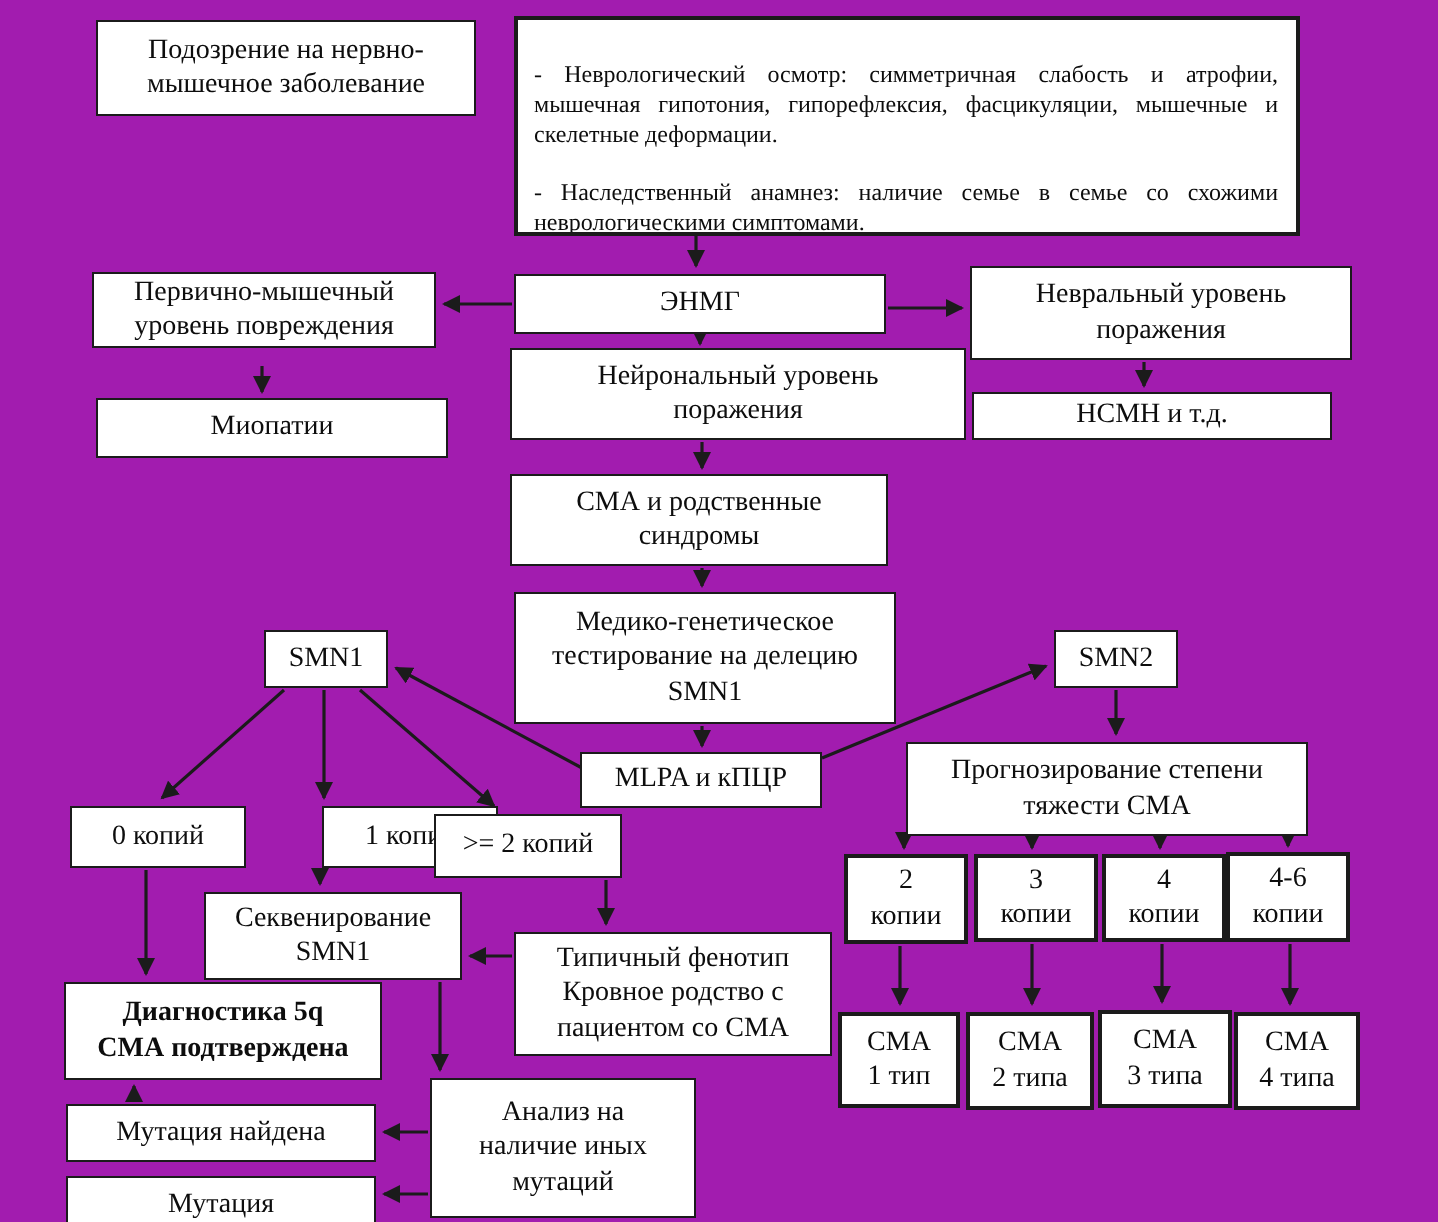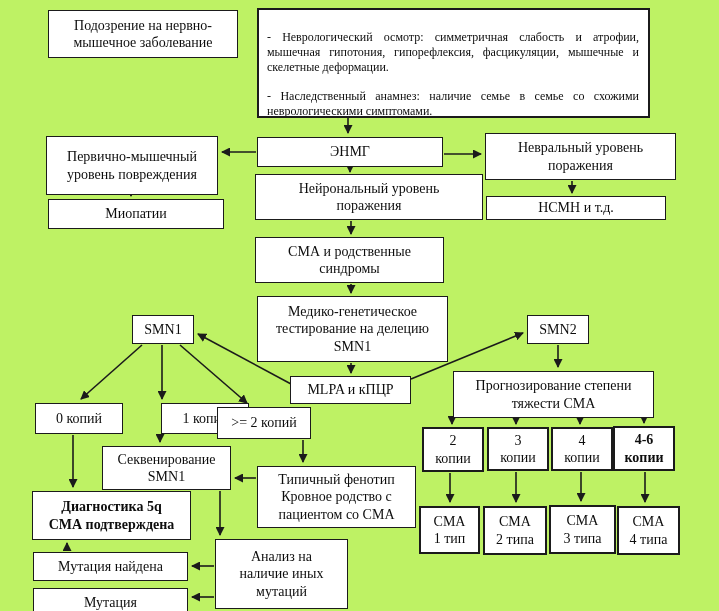--- a/index.html
+++ b/index.html
@@ -5,21 +5,21 @@
   html, body {
     margin: 0;
     padding: 0;
     background: #ffffff;
     font-family: "Liberation Serif", "DejaVu Serif", serif;
   }
   #canvas {
     position: relative;
     width: 719px;
     height: 611px;
-    background: #bef264;
+    background: #a21caf;
     overflow: hidden;
   }
   #arrows {
     position: absolute;
     left: 0; top: 0;
     width: 719px; height: 611px;
     z-index: 1;
   }
   .node {
     position: absolute;
@@ -100,21 +100,21 @@
 
   <div class="node b2" id="symptoms" style="left:257px; top:8px; width:393px; height:110px;">
     <div class="sym-item">- Неврологический осмотр: симметричная слабость и атрофии, мышечная гипотония, гипорефлексия, фасцикуляции, мышечные и скелетные деформации.</div>
     <div class="sym-item">- Наследственный анамнез: наличие семье в семье со схожими неврологическими симптомами.</div>
     
     
   </div>
 
   <div class="node" style="left:257px; top:137px; width:186px; height:30px;">ЭНМГ</div>
 
-  <div class="node" style="left:46px; top:136px; width:172px; height:59px;">Первично-мышечный
+  <div class="node" style="left:46px; top:136px; width:172px; height:38px;">Первично-мышечный
 уровень повреждения</div>
 
   <div class="node" style="left:48px; top:199px; width:176px; height:30px;">Миопатии</div>
 
   <div class="node" style="left:255px; top:174px; width:228px; height:46px;">Нейрональный уровень
 поражения</div>
 
   <div class="node" style="left:485px; top:133px; width:191px; height:47px;">Невральный уровень
 поражения</div>
 
@@ -162,21 +162,21 @@
 
   <div class="node b2" style="left:422px; top:427px; width:62px; height:45px;">2
 копии</div>
 
   <div class="node b2" style="left:487px; top:427px; width:62px; height:44px;">3
 копии</div>
 
   <div class="node b2" style="left:551px; top:427px; width:62px; height:44px;">4
 копии</div>
 
-  <div class="node b2" style="left:613px; top:426px; width:62px; height:45px;font-weight:bold;">4-6
+  <div class="node b2" style="left:613px; top:426px; width:62px; height:45px;">4-6
 копии</div>
 
   <div class="node b2" style="left:419px; top:506px; width:61px; height:48px;">СМА
 1 тип</div>
 
   <div class="node b2" style="left:483px; top:506px; width:64px; height:49px;">СМА
 2 типа</div>
 
   <div class="node b2" style="left:549px; top:505px; width:67px; height:49px;">СМА
 3 типа</div>

